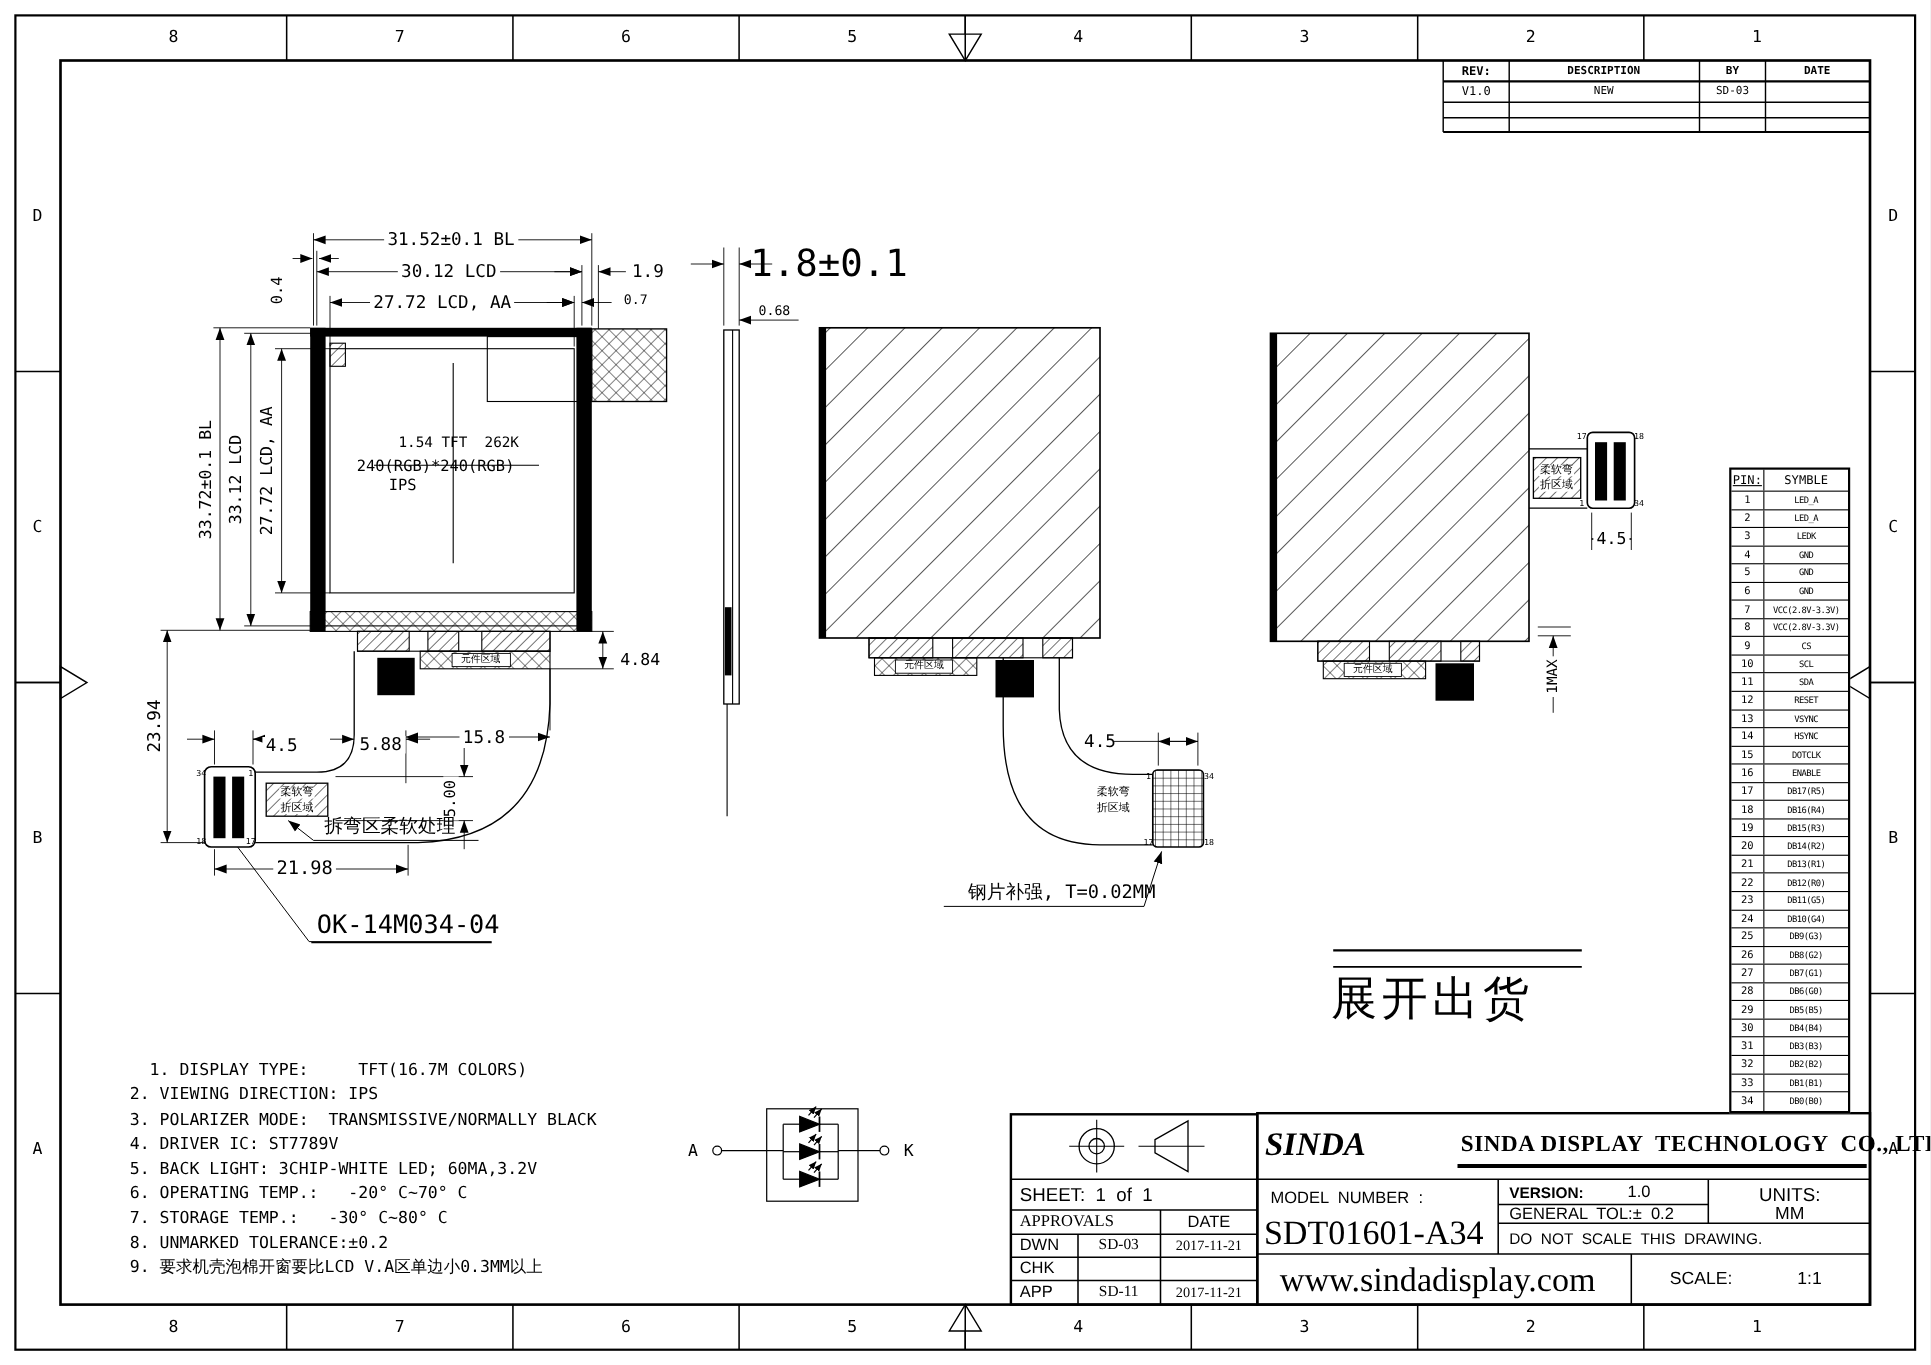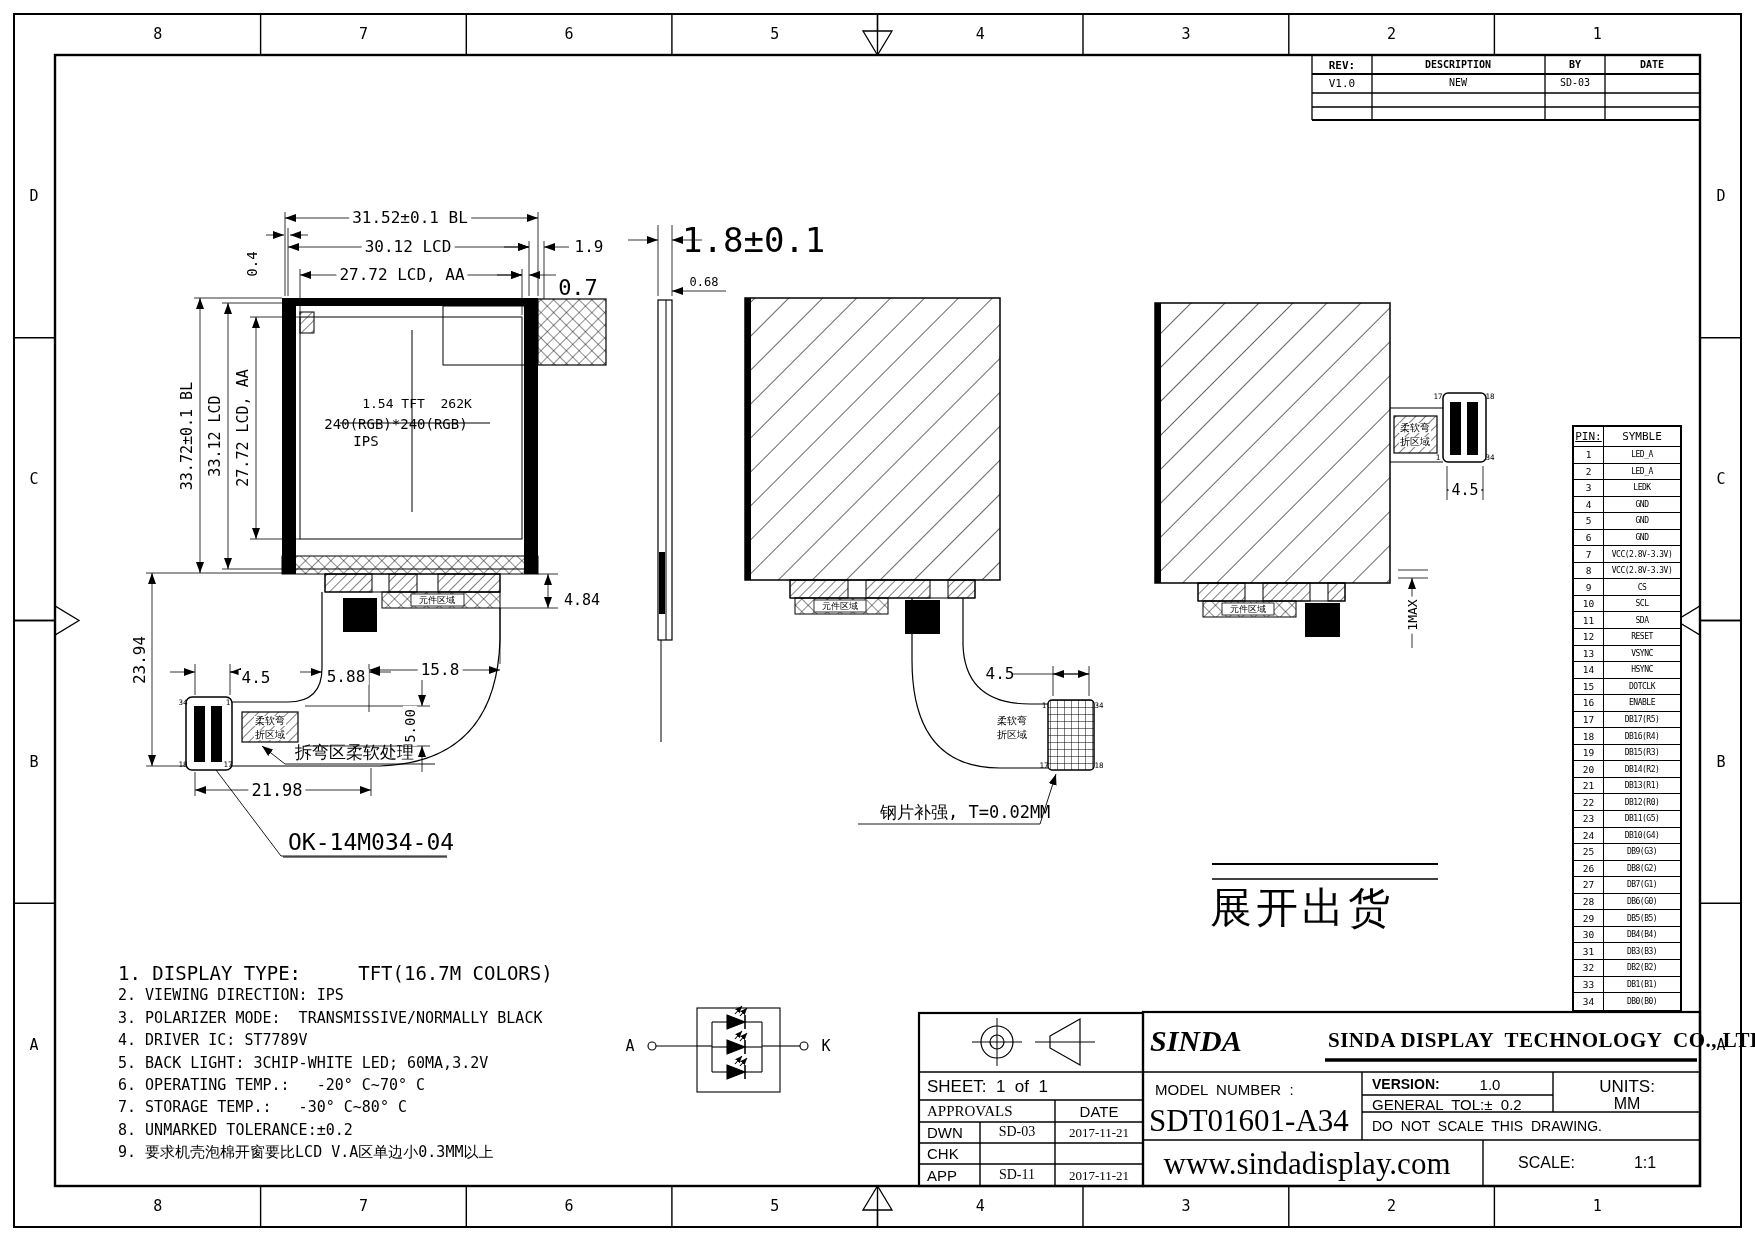--- a/index.html
+++ b/index.html
@@ -340,21 +340,21 @@
       <span class="t c" style="left: 34px; top: 196.375px; font-size: 15px;">D</span>
       <span class="t c" style="left: 1721px; top: 196.375px; font-size: 15px;">D</span>
       <span class="t c" style="left: 34px; top: 479.125px; font-size: 15px;">C</span>
       <span class="t c" style="left: 1721px; top: 479.125px; font-size: 15px;">C</span>
       <span class="t c" style="left: 34px; top: 761.875px; font-size: 15px;">B</span>
       <span class="t c" style="left: 1721px; top: 761.875px; font-size: 15px;">B</span>
       <span class="t c" style="left: 34px; top: 1044.62px; font-size: 15px;">A</span>
       <span class="t c" style="left: 1721px; top: 1044.62px; font-size: 15px;">A</span>
     </div>
 <div id="notes-layer">
-      <span class="t vy" style="left: 118px; top: 973px; font-size: 19px; text-align: center;">1. DISPLAY TYPE:     TFT(16.7M COLORS)</span>
+      <span class="t vy" style="left: 136px; top: 973px; font-size: 15px; text-align: center;">1. DISPLAY TYPE:     TFT(16.7M COLORS)</span>
       <span class="t vy" style="left: 118px; top: 995.4px; font-size: 15px;">2. VIEWING DIRECTION: IPS</span>
       <span class="t vy" style="left: 118px; top: 1017.8px; font-size: 15px; text-align: center;">3. POLARIZER MODE:  TRANSMISSIVE/NORMALLY BLACK</span>
       <span class="t vy" style="left: 118px; top: 1040.2px; font-size: 15px;">4. DRIVER IC: ST7789V</span>
       <span class="t vy" style="left: 118px; top: 1062.6px; font-size: 15px;">5. BACK LIGHT: 3CHIP-WHITE LED; 60MA,3.2V</span>
       <span class="t vy" style="left: 118px; top: 1085px; font-size: 15px;">6. OPERATING TEMP.:   -20° C~70° C</span>
       <span class="t vy" style="left: 118px; top: 1107.4px; font-size: 15px; text-align: right;">7. STORAGE TEMP.:   -30° C~80° C</span>
       <span class="t vy" style="left: 118px; top: 1129.8px; font-size: 15px;">8. UNMARKED TOLERANCE:±0.2</span>
       <span class="t vy" style="left: 118px; top: 1152.2px; font-size: 15px;">9. 要求机壳泡棉开窗要比LCD V.A区单边小0.3MM以上</span>
     </div>
 
@@ -369,21 +369,21 @@
 </div>
 
 <div>
   <span class="t c" style="left:417px;top:403px;font-size:13px">1.54 TFT  262K</span>
   <span class="t c" style="left:396px;top:424px;font-size:14px">240(RGB)*240(RGB)</span>
   <span class="t c" style="left:366px;top:441px;font-size:14px">IPS</span>
   <span class="t c bg" style="left:410px;top:218px;font-size:16px">31.52±0.1 BL</span>
   <span class="t c bg" style="left:408px;top:247px;font-size:16px">30.12 LCD</span>
   <span class="t c" style="left:589px;top:247px;font-size:16px">1.9</span>
   <span class="t c bg" style="left:402px;top:275px;font-size:16px">27.72 LCD, AA</span>
-  <span class="t c" style="left:578px;top:288px;font-size:22px">0.7</span>
+  <span class="t c" style="left:578px;top:272px;font-size:12px">0.7</span>
   <span class="t r" style="left:252px;top:264px;font-size:14px">0.4</span>
   <span class="t r bg" style="left:187px;top:436px;font-size:15px">33.72±0.1 BL</span>
   <span class="t r bg" style="left:215px;top:436px;font-size:15px">33.12 LCD</span>
   <span class="t r bg" style="left:243px;top:428px;font-size:15px">27.72 LCD, AA</span>
   <span class="t r bg" style="left:140px;top:660px;font-size:16px">23.94</span>
   <span class="t c" style="left:582px;top:600px;font-size:15px">4.84</span>
   <span class="t c bg" style="left:256px;top:678px;font-size:16px">4.5</span>
   <span class="t c bg" style="left:346px;top:677px;font-size:16px">5.88</span>
   <span class="t c bg" style="left:440px;top:670px;font-size:16px">15.8</span>
   <span class="t r bg" style="left:410px;top:726px;font-size:14px">5.00</span>

